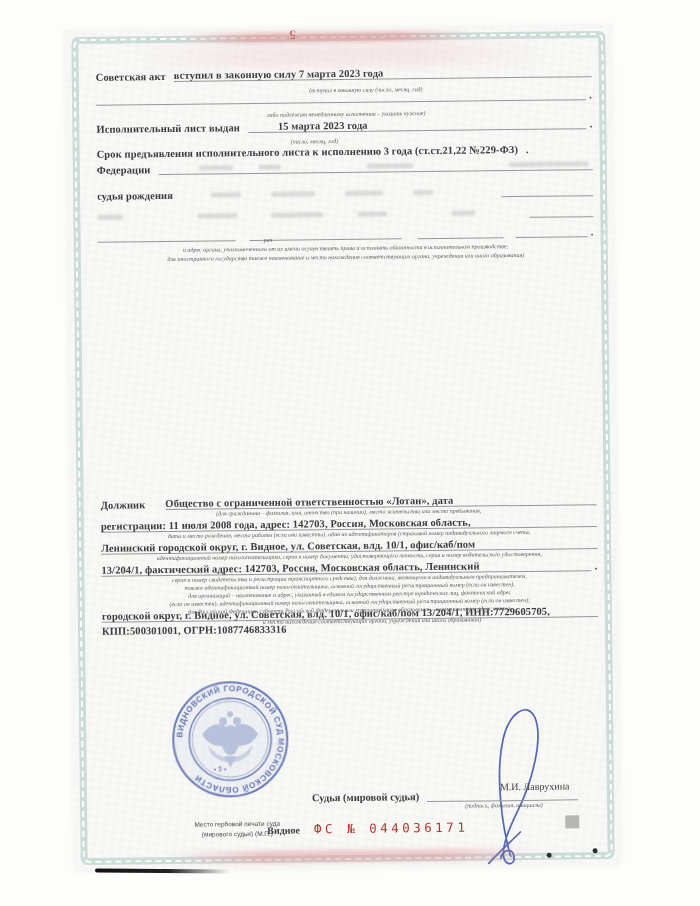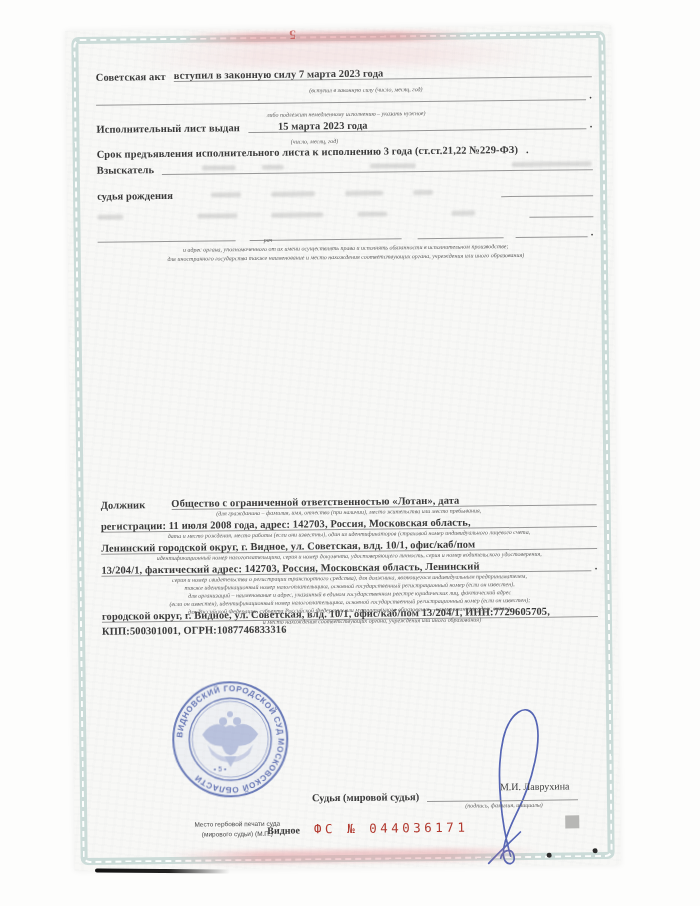--- a/index.html
+++ b/index.html
@@ -120,21 +120,21 @@
     <span class="dot">.</span>
   </div>
   <div class="cap c" style="left:248px;top:110px;">(число, месяц, год)</div>
 
   <div class="row" style="left:30px;top:118px;width:496px;">
     <span>Срок предъявления исполнительного листа к исполнению 3 года (ст.ст.21,22 №229-ФЗ)</span>
     <span class="dot" style="margin-left:8px;">.</span>
   </div>
 
   <div class="row" style="left:30px;top:134px;width:496px;">
-    <span class="lbl">Взыскатель</span>
+    <span class="lbl">Федерации</span>
     <span class="fill u" style="display:flex;gap:26px;align-items:flex-end;">
       <span class="smudge" style="width:34px;margin-left:40px;"></span>
       <span class="smudge" style="width:22px;"></span>
       <span class="smudge" style="width:46px;margin-left:60px;"></span>
       <span class="smudge" style="width:80px;margin-left:70px;"></span>
     </span>
   </div>
 
   <div class="row" style="left:30px;top:160px;width:496px;">
     <span class="lbl">судья рождения</span>
@@ -166,21 +166,21 @@
     <span class="gapu u" style="width:86px;"></span>
     <span class="seg-gap" style="width:12px;"></span>
     <span class="fill u"></span>
     <span class="dot">.</span>
   </div>
   <div class="cap" style="left:196px;top:208px;">рач</div>
   <div class="cap c" style="left:278px;top:217px;">и адрес органа, уполномоченного от их имени осуществлять права и исполнять обязанности в исполнительном производстве;</div>
   <div class="cap c" style="left:278px;top:226px;">для иностранного государства также наименование и место нахождения соответствующих органа, учреждения или иного образования)</div>
 
   <div class="row" style="left:30px;top:468px;width:496px;">
-    <span class="lbl" style="margin-right:26px;">Должник</span>
+    <span class="lbl" style="margin-right:20px;">Должник</span>
     <span class="u">Общество с ограниченной ответственностью  «Лотан», дата</span>
     <span class="fill u"></span>
   </div>
   <div class="cap c" style="left:278px;top:481px;">(для гражданина – фамилия, имя, отчество (при наличии), место жительства или место пребывания,</div>
 
   <div class="row" style="left:30px;top:490px;width:496px;">
     <span class="u">регистрации: 11 июля 2008 года, адрес: 142703, Россия, Московская область,</span>
     <span class="fill u"></span>
   </div>
   <div class="cap c" style="left:278px;top:503px;">дата и место рождения, место работы (если они известны), один из идентификаторов (страховой номер индивидуального лицевого счета,</div>

